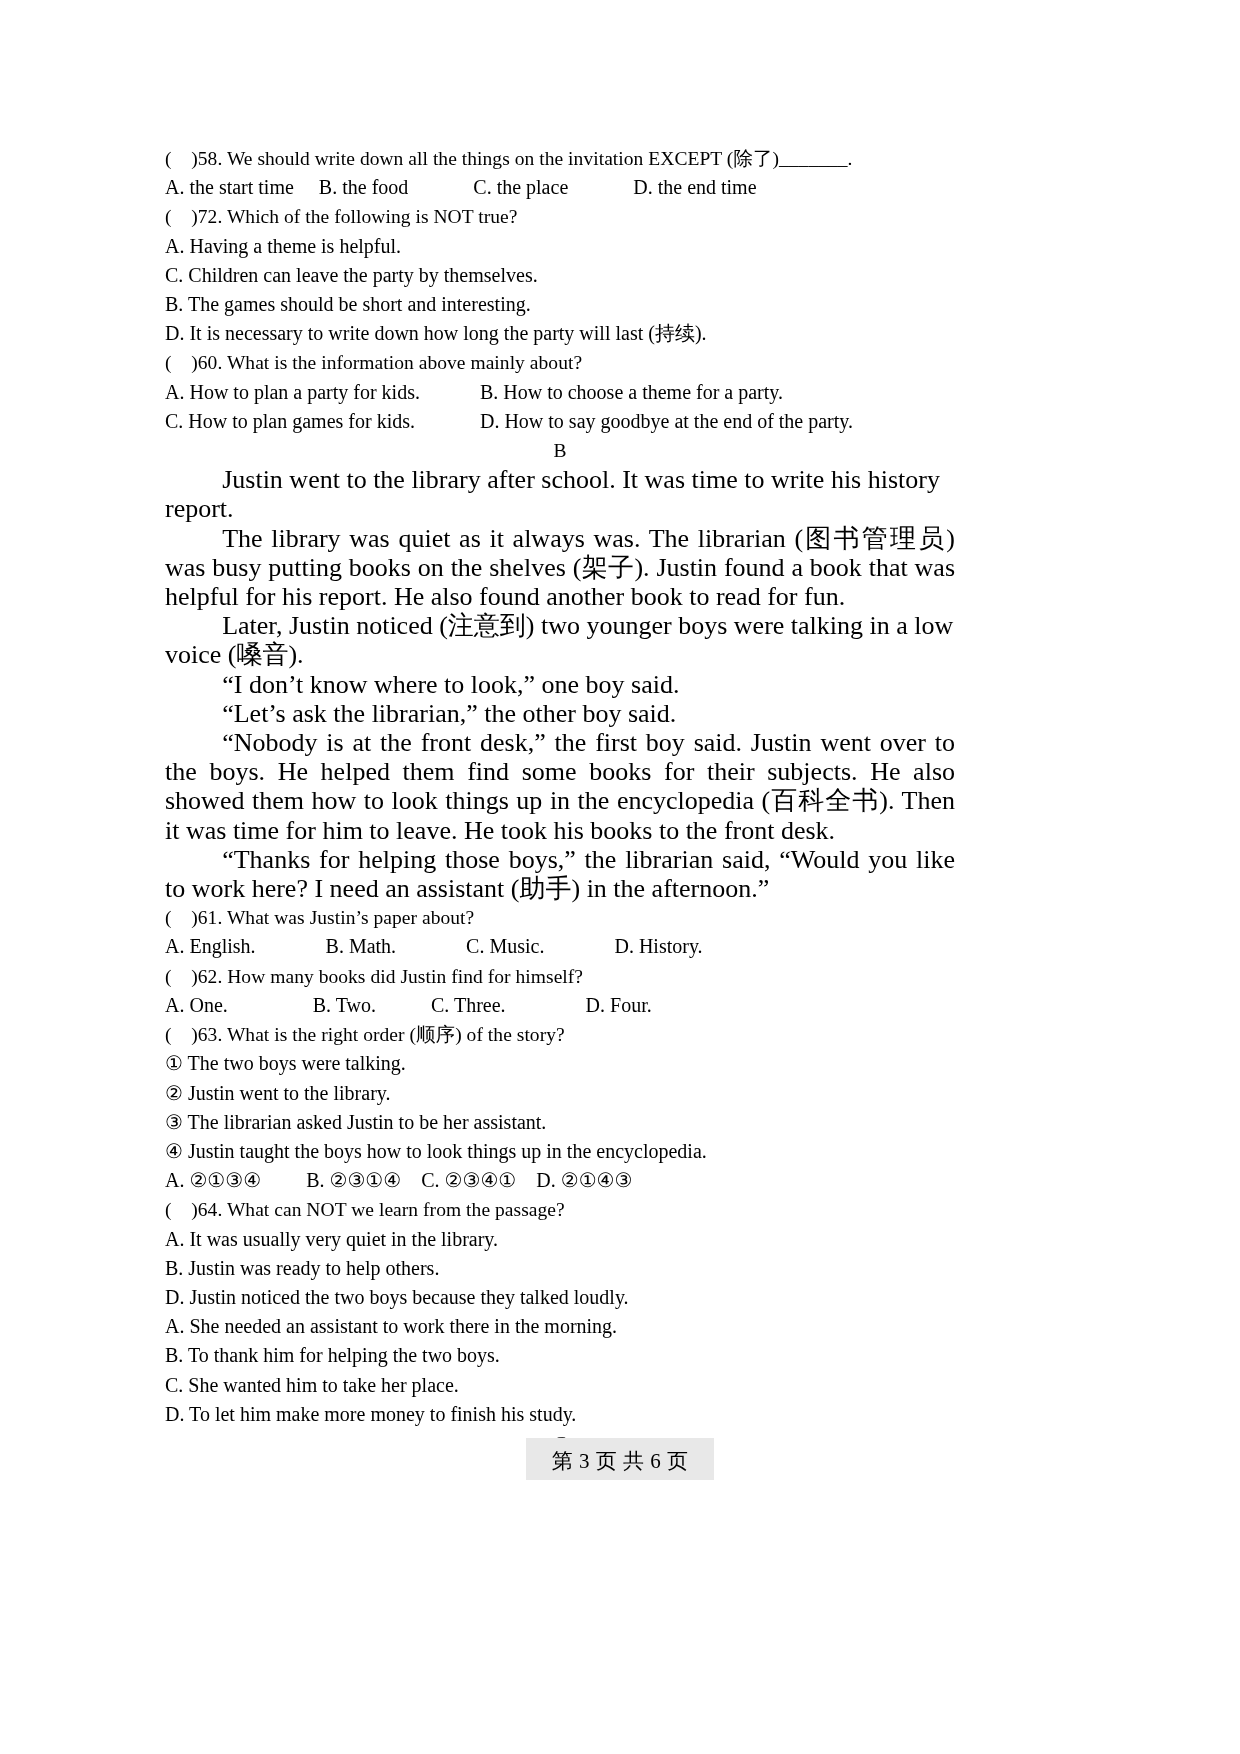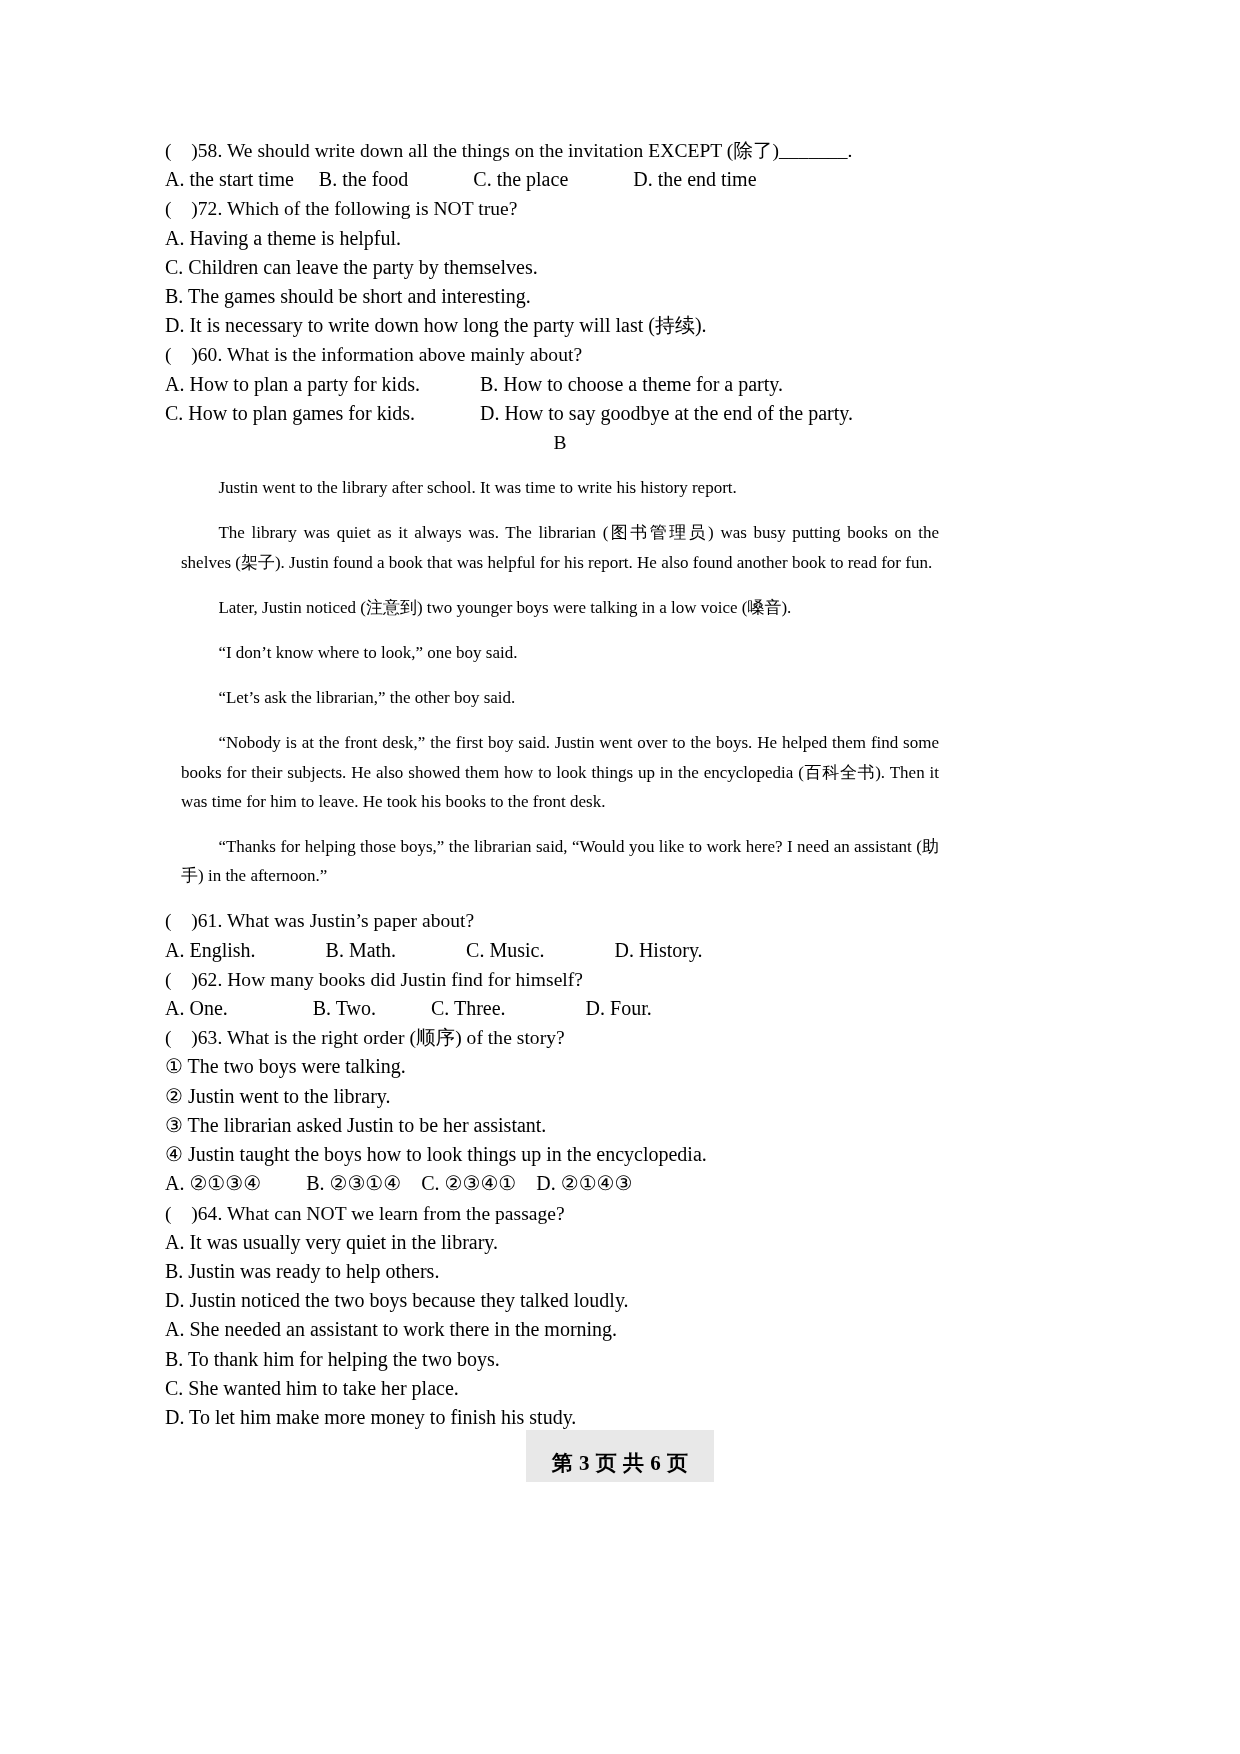--- a/index.html
+++ b/index.html
@@ -10,21 +10,21 @@
   body {
     width: 1240px;
     height: 1754px;
     position: relative;
     font-family: "Liberation Serif", "DejaVu Serif", serif;
     color: #000000;
     overflow: hidden;
   }
   .page {
     position: absolute;
-    left: 0; top: 0;
+    left: 0; top: 8px;
     width: 1240px;
     height: 1419px;
   }
   .content {
     position: absolute;
     left: 165px;
     top: 136px;
     width: 790px;
   }
   .line {
@@ -32,26 +32,26 @@
     line-height: 29.2px;
     white-space: pre;
     letter-spacing: 0.05px;
   }
   .opts {
     font-size: 20px;
     line-height: 29.2px;
     white-space: pre;
   }
   .para {
-    font-size: 17px;
+    font-size: 26px;
     line-height: 29.2px;
     text-align: justify;
     text-justify: inter-word;
     text-indent: 2.2em;
-    margin: 16px;
+    margin: 0;
     hyphens: none;
   }
   .para.nojust {
     text-align: left;
   }
   .center-b {
     font-size: 19.5px;
     line-height: 29.2px;
     text-align: center;
     width: 790px;
@@ -59,26 +59,25 @@
   .footer {
     position: absolute;
     left: 0;
     top: 1430px;
     width: 1240px;
     text-align: center;
   }
   .footer-inner {
     display: inline-block;
     background: #e8e8e8;
-    padding: 19px 26px 5px 26px;
+    padding: 9px 26px 5px 26px;
     font-size: 21px;
     line-height: 28px;
     font-family: "Liberation Serif", "DejaVu Serif", serif;
     letter-spacing: 0.5px;
-    font-weight: bold;
   }
 </style>
 </head>
 <body>
 
 <div class="page">
   <div class="content">
 
     <div class="line">(    )58. We should write down all the things on the invitation EXCEPT (除了)_______.</div>
     <div class="opts">A. the start time     B. the food             C. the place             D. the end time</div>

